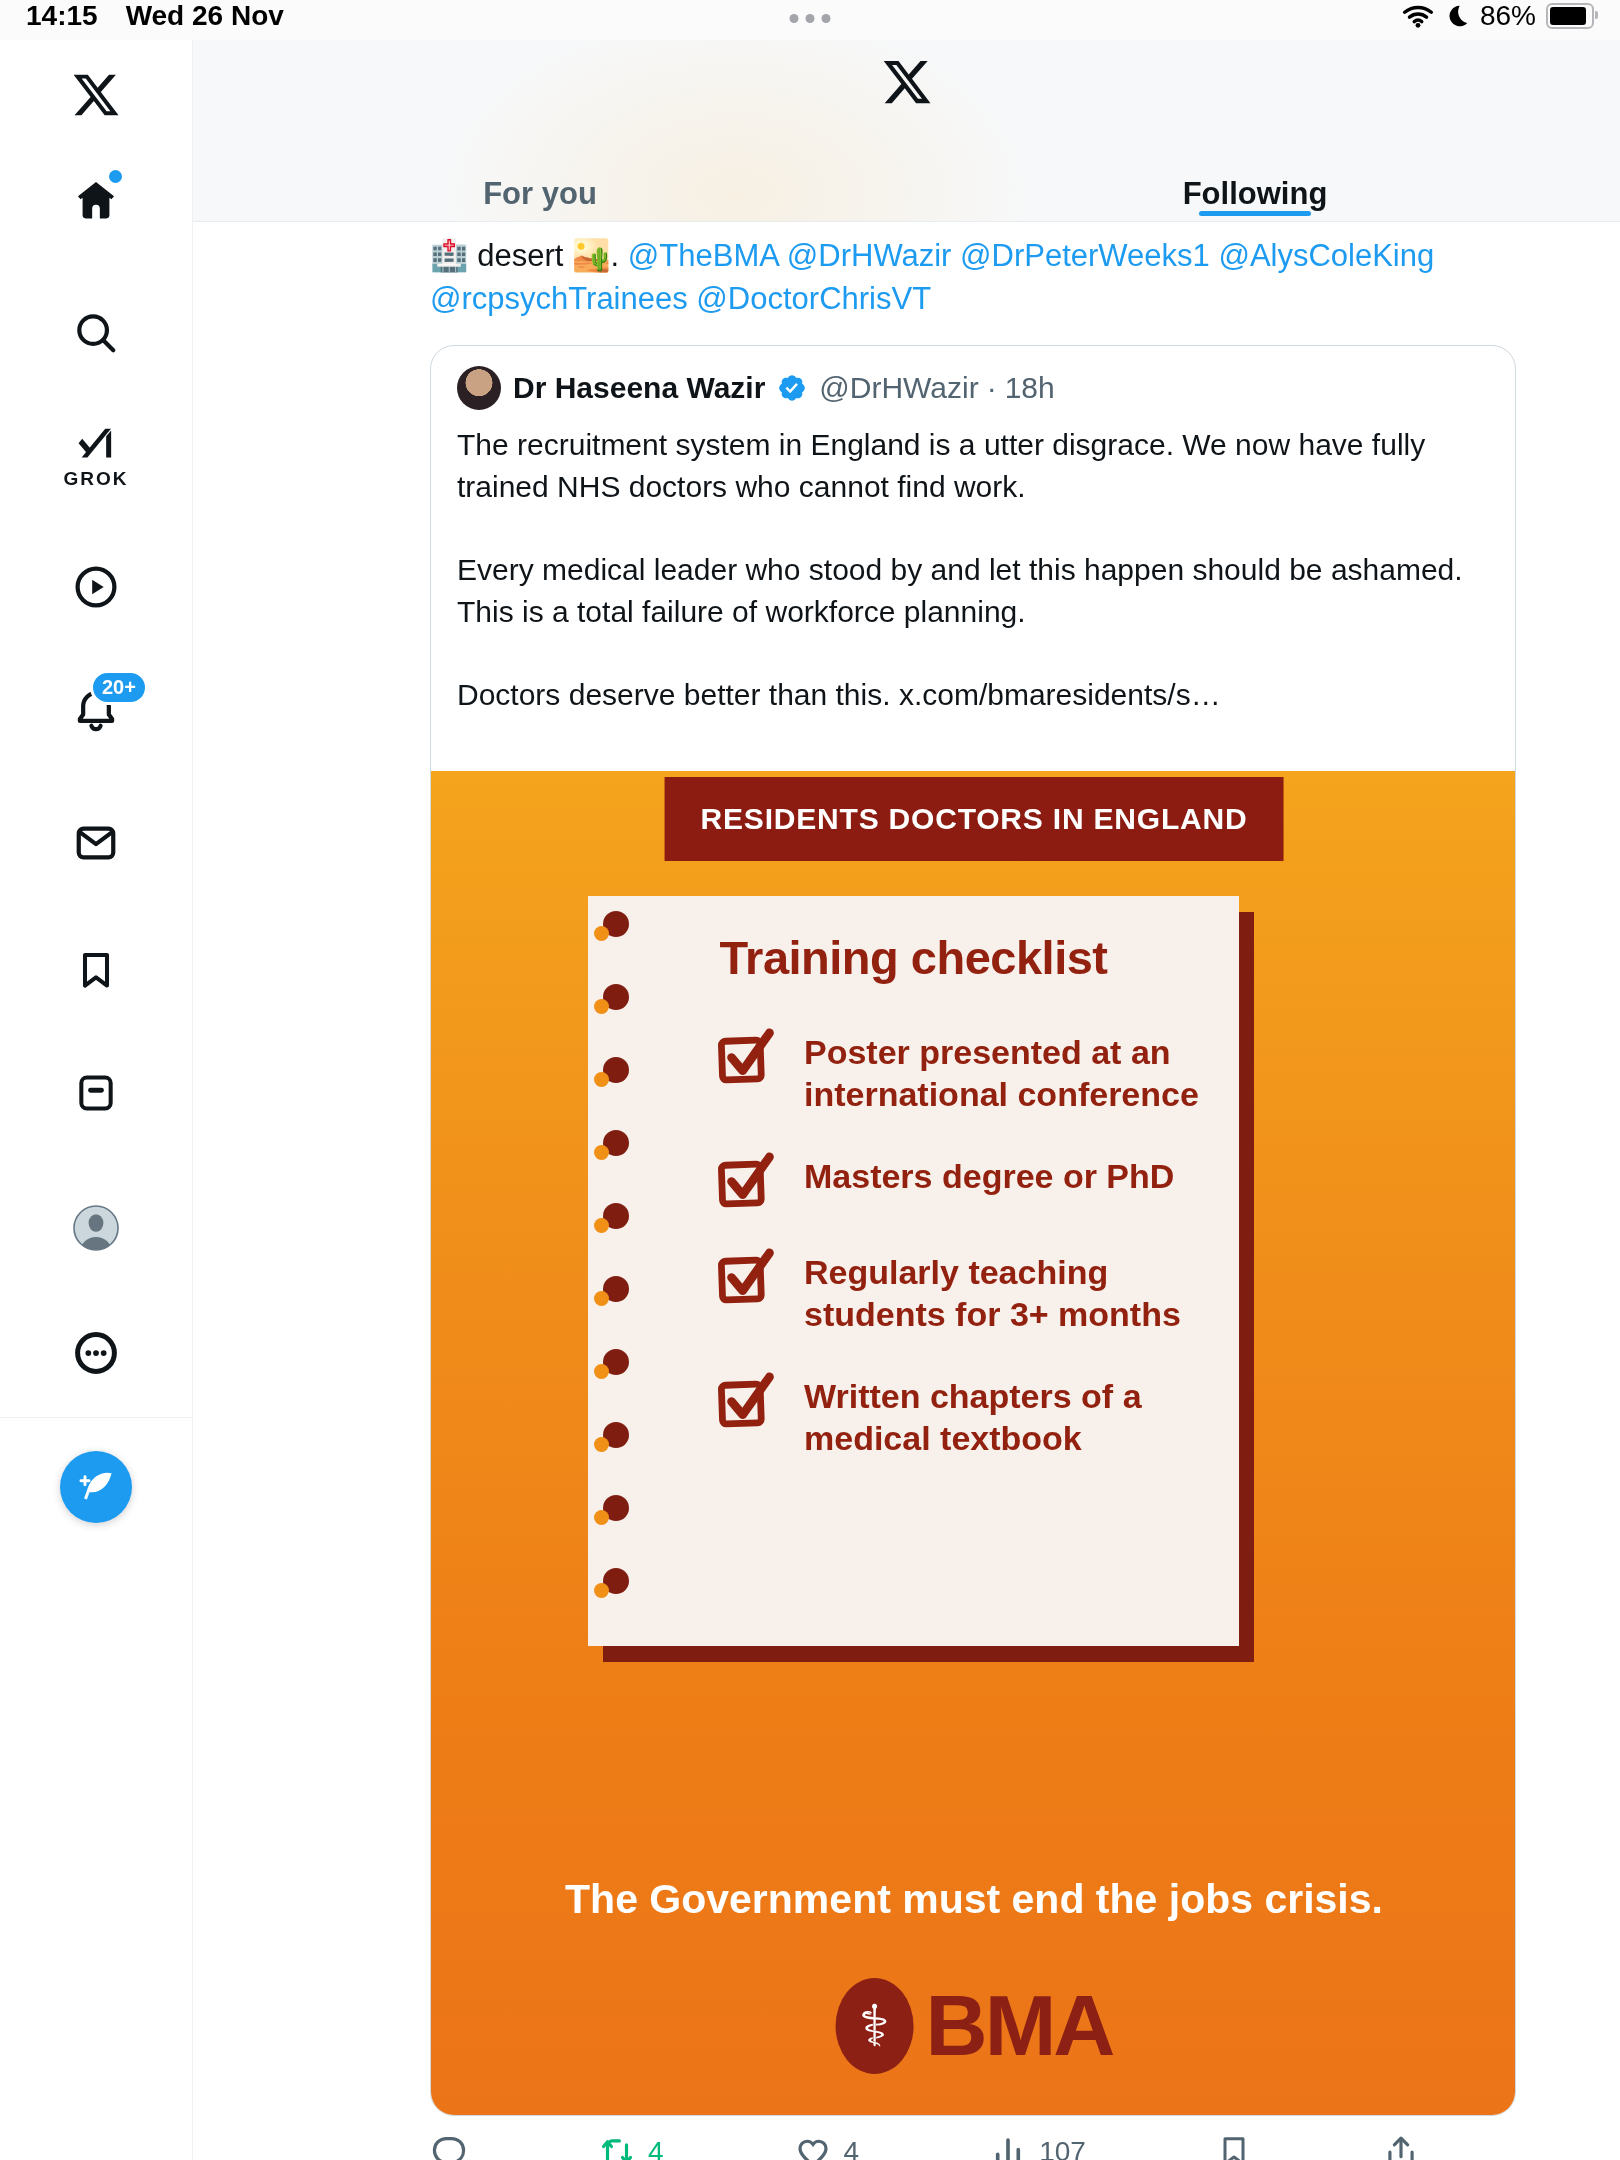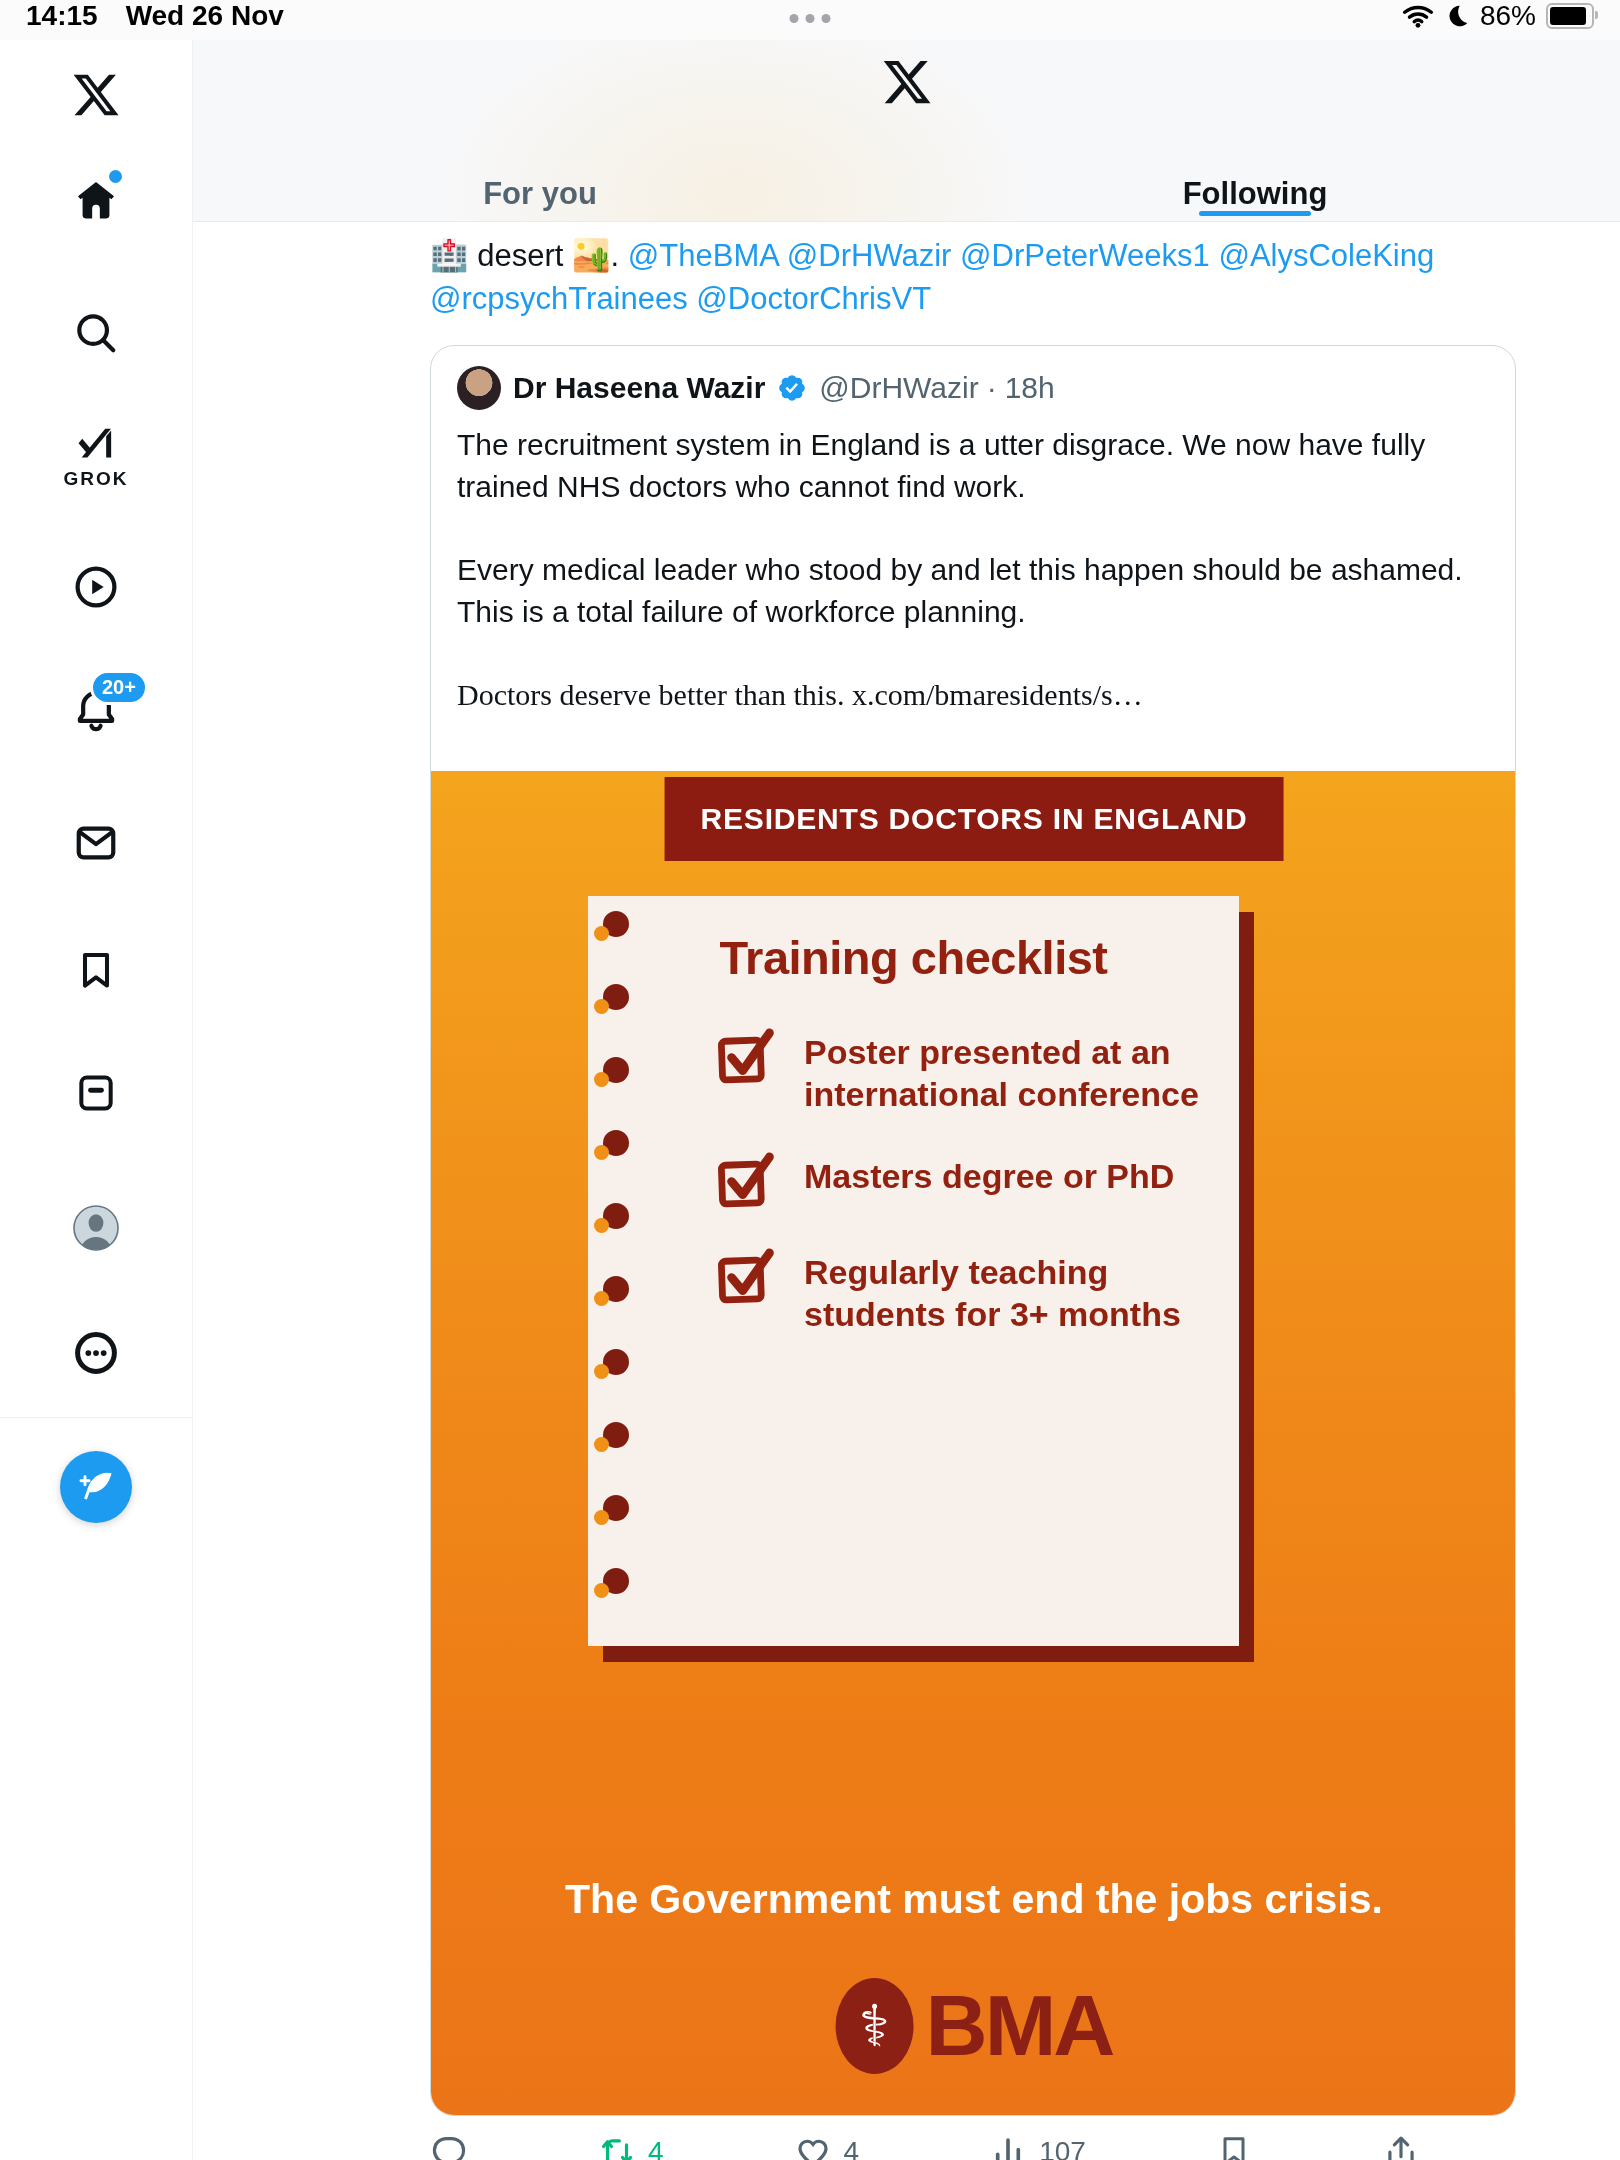--- a/index.html
+++ b/index.html
@@ -48,21 +48,21 @@
 
   .quote{position:absolute;left:430px;top:345px;width:1086px;height:1771px;box-sizing:border-box;
          border:1px solid #cfd9de;border-radius:24px;background:#fff;overflow:hidden;cursor:pointer;}
   .q-head{display:flex;align-items:center;gap:12px;padding:20px 26px 0;}
   .q-avatar{width:44px;height:44px;border-radius:50%;overflow:hidden;flex-shrink:0;cursor:pointer;
             background:radial-gradient(circle at 50% 38%, #c9a183 0 38%, #2b2024 39% 100%);}
   .q-name{font-size:30px;font-weight:800;color:#0f1419;white-space:nowrap;}
   .q-meta{font-size:30px;color:#536471;white-space:nowrap;display:flex;gap:8px;}
   .q-body{padding:14px 26px 0;}
   .q-body p{margin:0 0 41px;font-size:30px;line-height:42px;color:#0f1419;}
-  .q-body p:last-child{margin-bottom:0;font-family:Liberation Serif, serif;}
+  .q-body p:last-child{margin-bottom:0;}
 
   
   .poster{position:absolute;left:0;top:425px;width:1086px;height:1346px;
           background:linear-gradient(180deg,#f4a41d 0%,#f08c1a 40%,#ee7d16 70%,#eb7418 100%);}
   .p-banner{position:absolute;top:6px;left:50%;transform:translateX(-50%);height:84px;line-height:84px;
             padding:0 36px;background:#8c1c11;color:#fff;font-weight:700;font-size:30px;letter-spacing:.8px;white-space:nowrap;}
   .p-card{position:absolute;left:157px;top:125px;width:651px;height:750px;background:#f8f0ea;
           box-shadow:15px 16px 0 #7e1d10;}
   .p-title{margin-top:34px;text-align:center;font-size:47px;font-weight:800;color:#932110;letter-spacing:-.5px;}
   .p-list{margin:38px 36px 0 128px;}
@@ -282,20 +282,27 @@
               </svg>
             <span>Masters degree or PhD</span>
           </div>
           <div class="p-item">
             <svg width="62" height="62" viewBox="0 0 64 64">
                 <rect x="6" y="16" width="40" height="40" rx="4" fill="none" stroke="#932110" stroke-width="7"></rect>
                 <path d="M16 33 L27 47 L56 9" fill="none" stroke="#932110" stroke-width="9" stroke-linecap="round" stroke-linejoin="round"></path>
               </svg>
             <span>Regularly teaching students for 3+ months</span>
           </div>
+          <div class="p-item">
+            <svg width="62" height="62" viewBox="0 0 64 64">
+                <rect x="6" y="16" width="40" height="40" rx="4" fill="none" stroke="#932110" stroke-width="7"></rect>
+                <path d="M16 33 L27 47 L56 9" fill="none" stroke="#932110" stroke-width="9" stroke-linecap="round" stroke-linejoin="round"></path>
+              </svg>
+            <span>Written chapters of a medical textbook</span>
+          </div>
         </div>
       </div>
       <div class="torn">
           <span class="hole" style="top: 140px;"></span>
           <span class="hole" style="top: 213px;"></span>
           <span class="hole" style="top: 286px;"></span>
           <span class="hole" style="top: 359px;"></span>
           <span class="hole" style="top: 432px;"></span>
           <span class="hole" style="top: 505px;"></span>
           <span class="hole" style="top: 578px;"></span>

